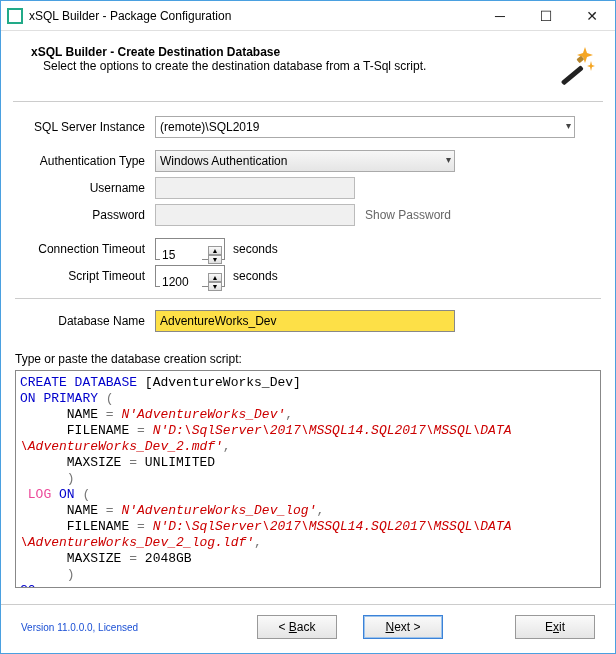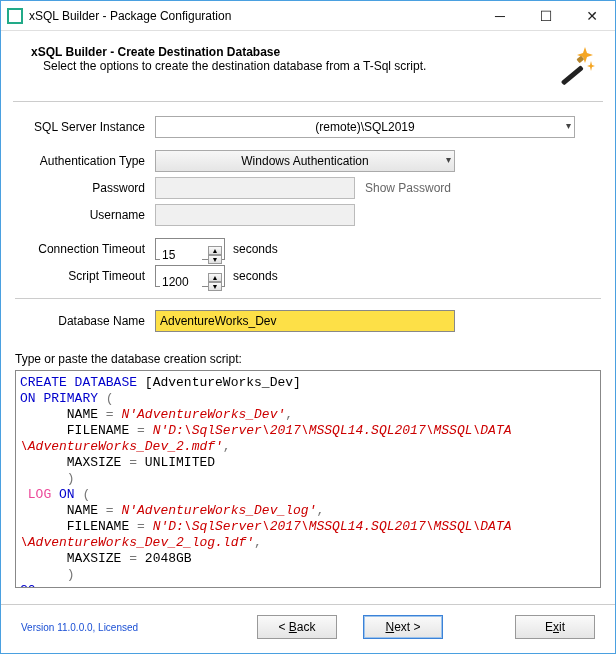--- a/index.html
+++ b/index.html
@@ -11,21 +11,21 @@
   .header { padding:14px 20px 16px 30px; display:flex; align-items:flex-start; }
   .header-text { flex:1; }
   .header-title { font-weight:bold; font-size:12px; }
   .header-sub { font-size:12px; margin-left:12px; }
   .wand { width:40px; height:40px; }
   hr.sep { border:none; border-top:1px solid #ccc; margin:0 12px; }
   .form { padding:10px 24px 4px 24px; }
   .row { display:flex; align-items:center; margin:3px 0; min-height:24px; }
   .lbl { width:130px; text-align:right; padding-right:10px; font-size:12px; }
   .select, .txt { border:1px solid #888; background:#fde047; height:22px; font-size:12px; padding:0 4px; }
-  .select { appearance:none; background:#ececec linear-gradient(#f7f7f7,#e5e5e5); border:1px solid #aaa;text-align:center; }
+  .select { appearance:none; background:#ececec linear-gradient(#f7f7f7,#e5e5e5); border:1px solid #aaa; }
   .select.white { background:#fff; }
   .wide { flex:1; max-width:420px; }
   .med { flex:1; max-width:300px; }
   .disabled { background:#f0f0f0; border:1px solid #bbb; }
   .show-pass { margin-left:10px; color:#666; }
   .spin { width:70px; height:22px; border:1px solid #888; padding:12px 2px 0 4px; display:flex; align-items:center; justify-content:space-between; background:#fff; }
   .spin input { border:none; width:42px; font-size:12px; outline:none; }
   .spinbtns { display:flex; flex-direction:column; }
   .sb { width:14px; height:9px; font-size:7px; line-height:7px; text-align:center; border:1px solid #999; background:linear-gradient(#fafafa,#e0e0e0); }
   .unit { margin-left:8px; }
@@ -75,27 +75,27 @@
     </div>
   </div>
   <div class="row" style="margin-top:10px">
     <div class="lbl">Authentication Type</div>
     <div class="combo med">
       <input class="select med" style="width: 100%;" value="Windows Authentication">
       <span class="arrow">▾</span>
     </div>
   </div>
   <div class="row">
+    <div class="lbl">Username</div>
+    <input class="txt disabled" style="width: 200px;" disabled="" value="">
+  </div>
+  <div class="row">
     <div class="lbl">Password</div>
     <input type="password" class="txt disabled" style="width: 200px;" disabled="" value="">
     <span class="show-pass">Show Password</span>
-  </div>
-  <div class="row">
-    <div class="lbl">Username</div>
-    <input class="txt disabled" style="width: 200px;" disabled="" value="">
   </div>
   <div class="row" style="margin-top:10px">
     <div class="lbl">Connection Timeout</div>
     <div class="spin">
       <input value="15" style="">
       <div class="spinbtns">
           <div class="sb">▲</div>
           <div class="sb">▼</div>
         </div>
     </div>

